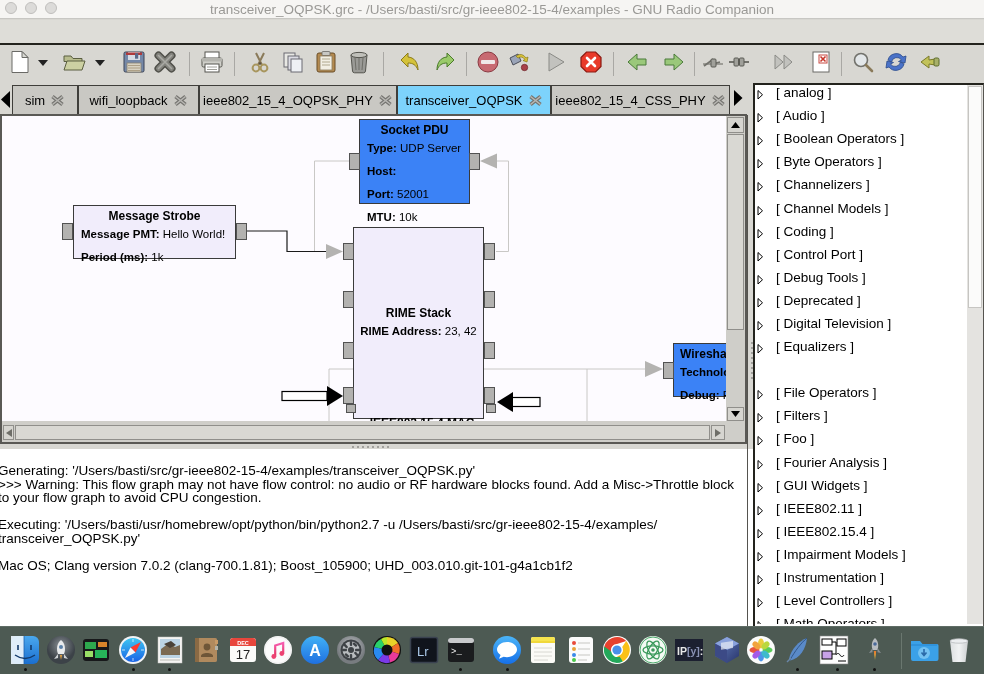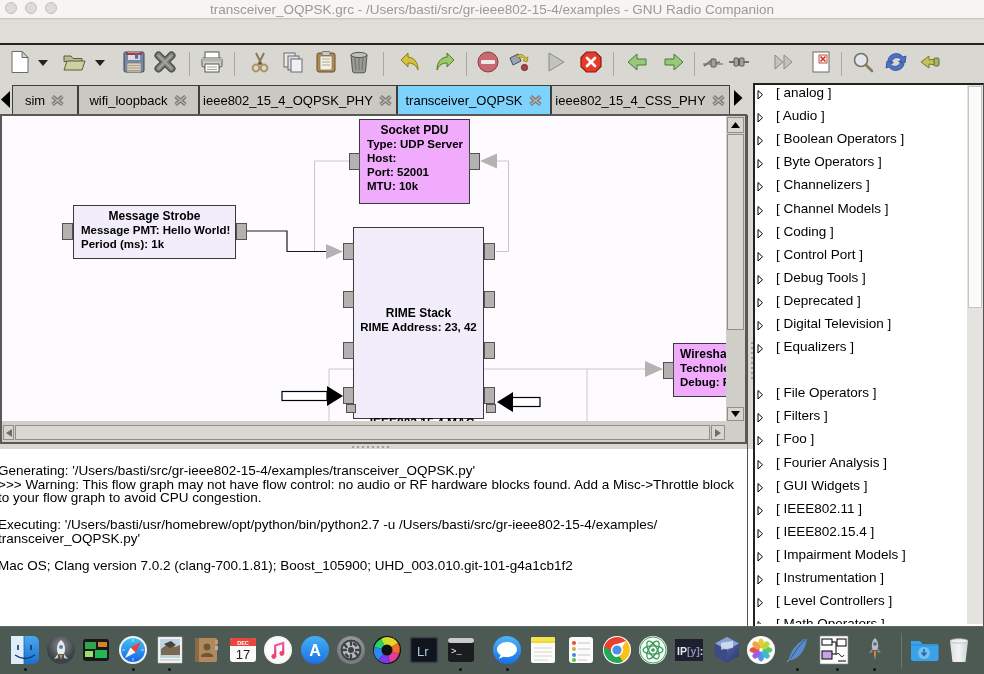--- a/index.html
+++ b/index.html
@@ -36,23 +36,23 @@
     border:2px solid #5a5955; background:#cfcec9; }
   #canvas { position:absolute; left:0; top:0; width:724px; height:305px;
     background:#fdfbff; overflow:hidden; }
   #vscroll { position:absolute; right:0; top:0; width:19px; height:305px; background:#cfcec9; }
   #hscroll { position:absolute; left:0; bottom:0; width:724px; height:19px; background:#cfcec9; }
   .sbtn { background:#d6d5d0; border:1px solid #908f8b; display:flex; align-items:center; justify-content:center; }
   .sthumb { background:#d9d8d3; border:1px solid #908f8b; }
 
   .block { position:absolute; border:1.5px solid #3a3a3a; font-size:11.5px; color:#000; }
   .block .bt { font-weight:bold; font-size:12px; text-align:center; margin-top:3px; }
-  .block .bp { margin-left:7px; line-height:14px;font-weight:bold; }
+  .block .bp { margin-left:7px; line-height:23px; }
   .blk-en { background:#f1edfb; }
-  .blk-dis { background:#f0abfc; }
+  .blk-dis { background:#3b82f6; }
   .port { position:absolute; width:11px; height:17px; background:#b3b2b0; border:1px solid #525252; }
 
   
   #panedh { position:absolute; left:0; top:444px; width:747px; height:5px; background:#d8d7d2; }
 
   
   #console { position:absolute; left:0; top:449px; width:747px; height:177px; background:#ffffff;
     font-size:13.5px; color:#000; line-height:13.55px; }
   #console pre { font-family:"Liberation Sans", sans-serif; margin-left:-2px; padding-top:15px; white-space:pre-wrap; }
 

